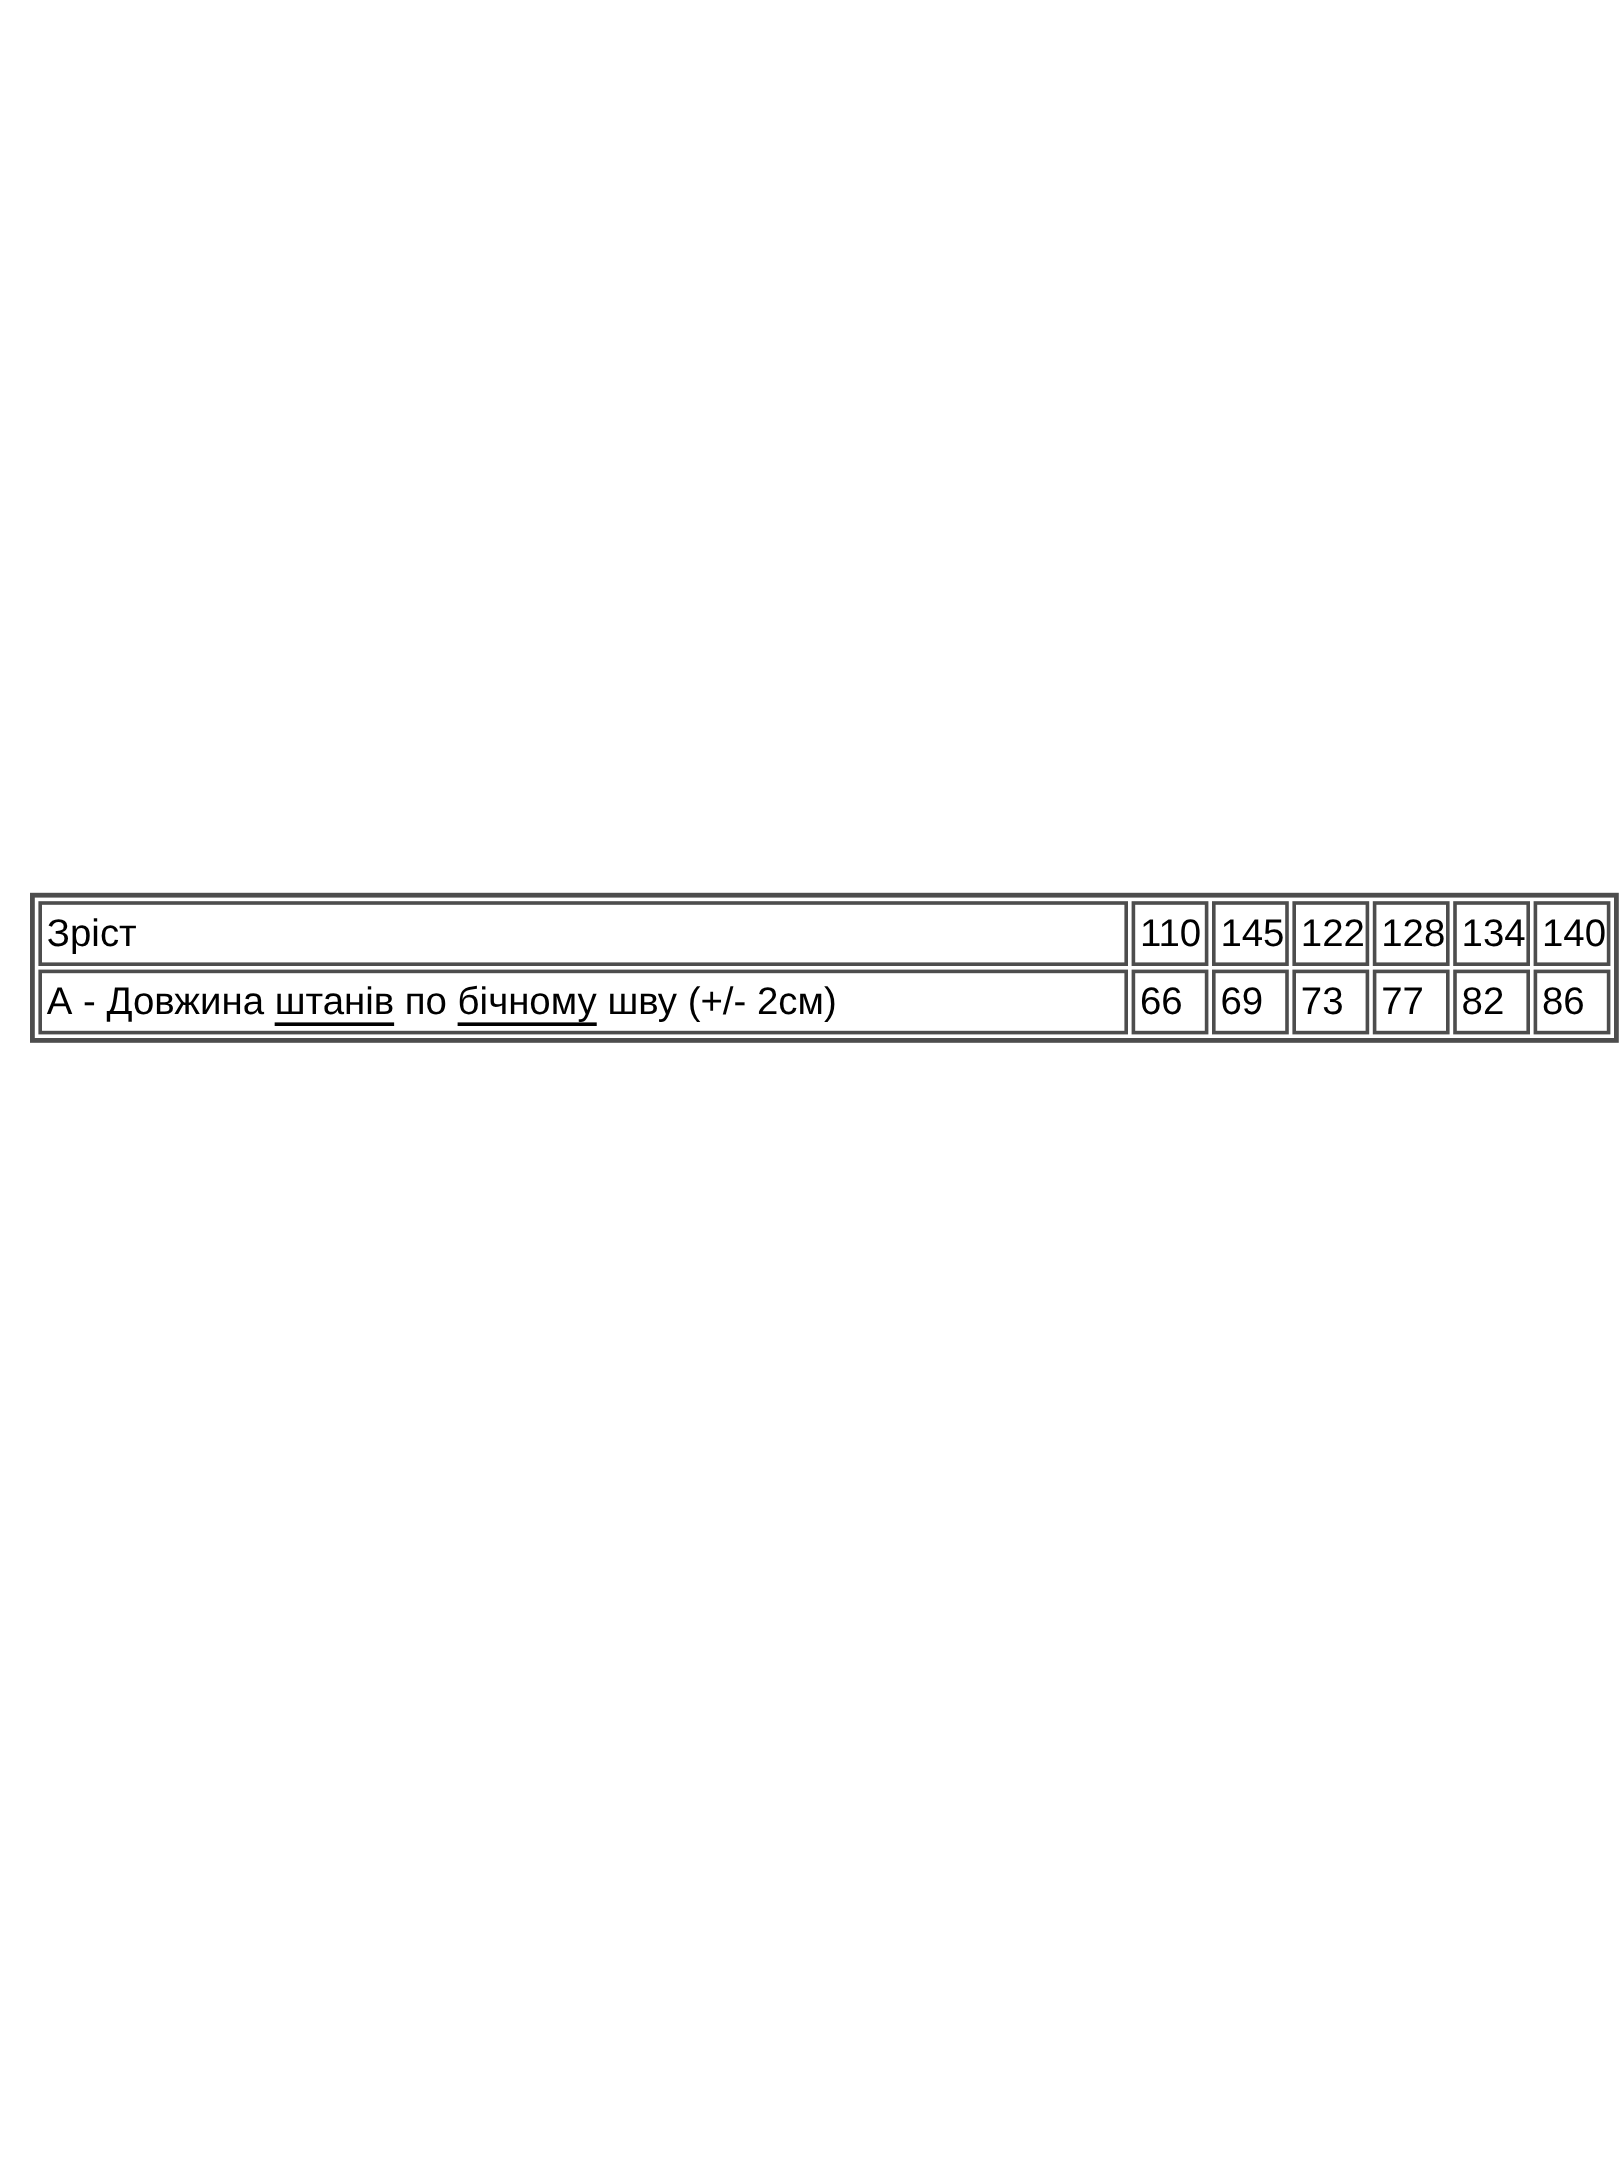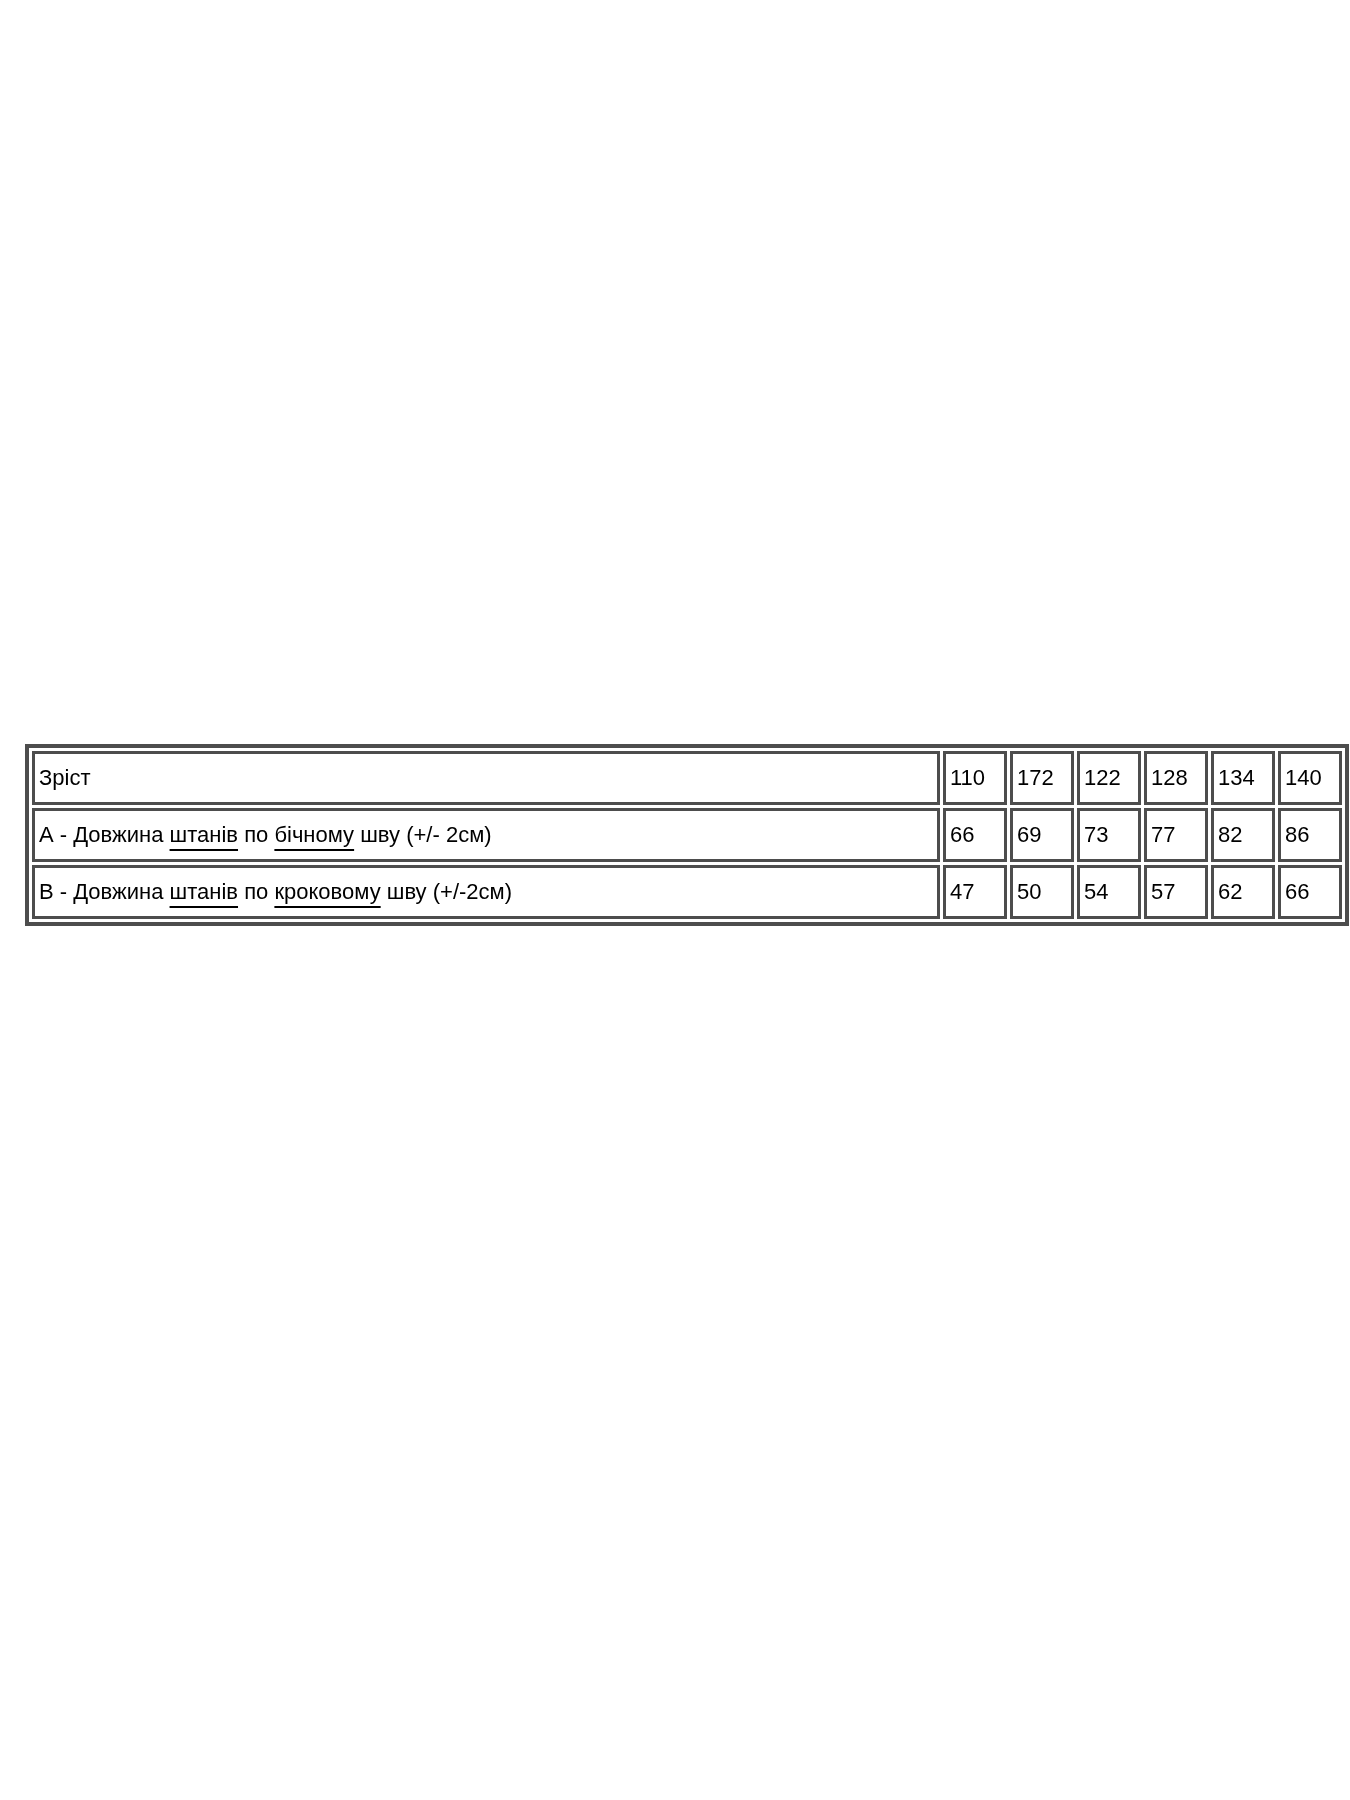--- a/index.html
+++ b/index.html
@@ -26,21 +26,21 @@
     border-collapse: separate;
     border-spacing: 3px;
     border: 4px solid #4d4d4d;
     background: #ffffff;
   }
   table.size-table td {
     box-sizing: border-box;
     border: 3px solid #4d4d4d;
     background: #ffffff;
     height: 54px;
-    font-size: 22px;
+    font-size: 32px;
     line-height: 1.1;
     vertical-align: middle;
     white-space: nowrap;
     padding: 0 0 0 4px;
   }
   td.label-cell {
     width: 908px;
     text-align: left;
   }
   td.num-cell {
@@ -60,39 +60,30 @@
 </style>
 </head>
 <body>
 
 <div class="page">
   <table class="size-table">
     <tbody>
         <tr>
           <td class="label-cell">Зріст</td>
           <td class="num-cell">110</td>
-          <td class="num-cell">172</td>
+          <td class="num-cell">145</td>
           <td class="num-cell">122</td>
           <td class="num-cell">128</td>
           <td class="num-cell">134</td>
           <td class="num-cell">140</td>
         </tr>
         <tr>
           <td class="label-cell"><span class="">А - Довжина </span><span class="squiggle">штанів</span><span class=""> по </span><span class="squiggle">бічному</span><span class=""> шву (+/- 2см)</span></td>
           <td class="num-cell">66</td>
           <td class="num-cell">69</td>
           <td class="num-cell">73</td>
           <td class="num-cell">77</td>
           <td class="num-cell">82</td>
           <td class="num-cell">86</td>
         </tr>
-        <tr>
-          <td class="label-cell"><span class="">В - Довжина </span><span class="squiggle">штанів</span><span class=""> по </span><span class="squiggle">кроковому</span><span class=""> шву (+/-2см)</span></td>
-          <td class="num-cell">47</td>
-          <td class="num-cell">50</td>
-          <td class="num-cell">54</td>
-          <td class="num-cell">57</td>
-          <td class="num-cell">62</td>
-          <td class="num-cell">66</td>
-        </tr>
       </tbody>
   </table>
 </div>
 
 </body></html>

